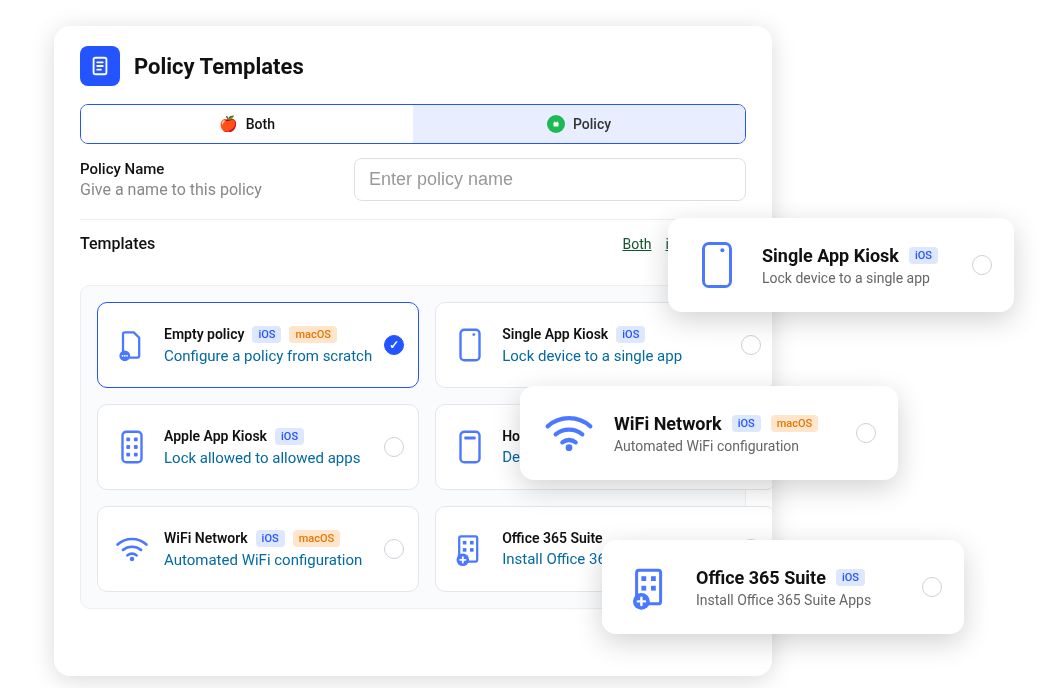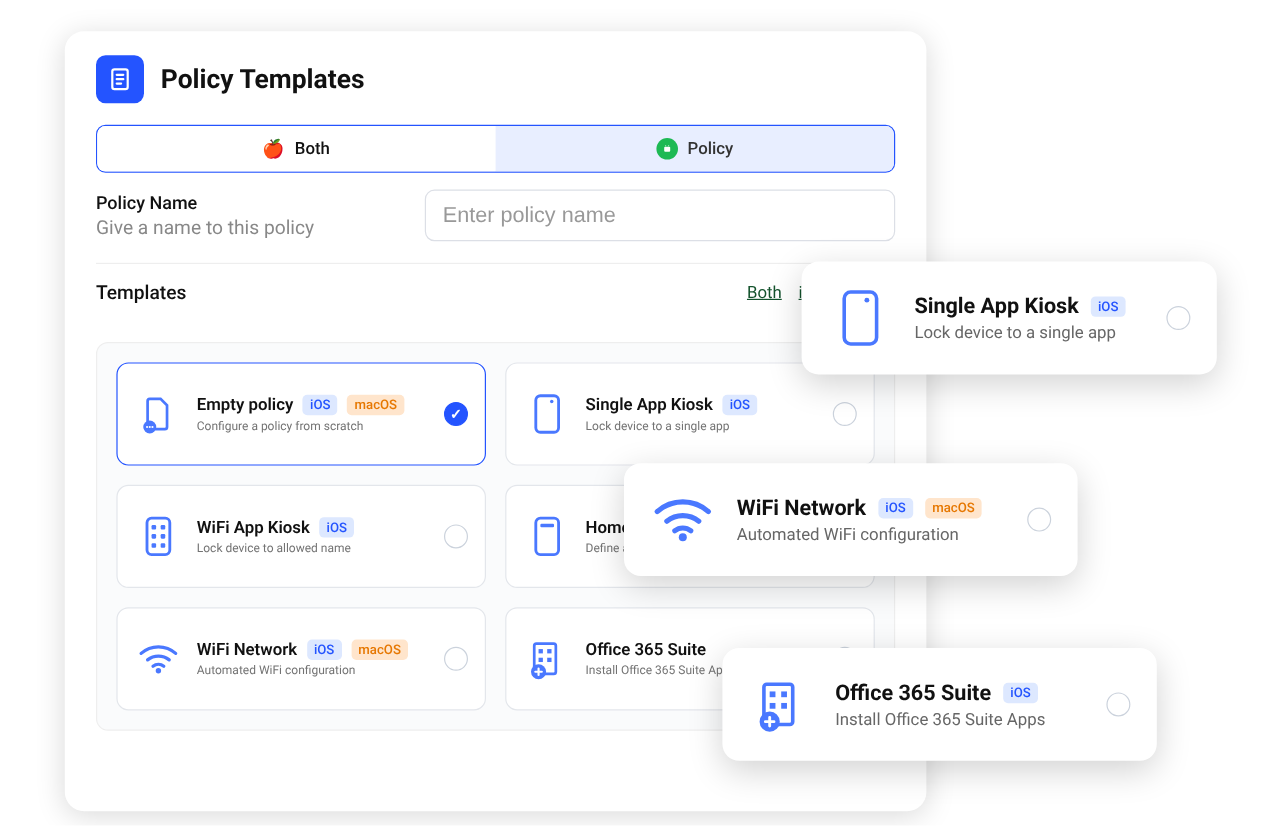--- a/index.html
+++ b/index.html
@@ -73,21 +73,21 @@
     }
     .tcard-body { flex: 1; min-width: 0; }
     .tcard-title-row { display: flex; align-items: center; gap: 8px; flex-wrap: wrap; margin-bottom: 4px; }
     .tcard-title { font-size: 14px; font-weight: 600; color: #111; }
     .badge {
       font-size: 11px; font-weight: 500; padding: 2px 6px; border-radius: 4px;
       display: inline-block;
     }
     .badge-ios { background: #DDE8FF; color: #2454FF; }
     .badge-macos { background: #FFE5CC; color: #E67700; }
-    .tcard-desc { font-size: 10px; color: #737373; white-space: nowrap; overflow: hidden; text-overflow: ellipsis; }
+    .tcard-desc { font-size: 15px; color: #0369a1; white-space: nowrap; overflow: hidden; text-overflow: ellipsis; }
     .radio {
       width: 20px; height: 20px; border: 1.5px solid #cbd2dc; border-radius: 50%;
       flex-shrink: 0;
     }
     .radio.checked { background: #2454FF; border-color: #2454FF; display: flex; align-items: center; justify-content: center; }
     .radio.checked::after { content: '✓'; color: #fff; font-size: 12px; font-weight: bold; }
     
     .float-card {
       position: absolute; background: #fff; border-radius: 14px;
       box-shadow: 0 8px 28px rgba(0,0,0,0.18);
@@ -208,24 +208,24 @@
               <rect x="9" y="10" width="4" height="4" rx="1" fill="#4A78FF"></rect>
               <rect x="17" y="10" width="4" height="4" rx="1" fill="#4A78FF"></rect>
               <rect x="9" y="18" width="4" height="4" rx="1" fill="#4A78FF"></rect>
               <rect x="17" y="18" width="4" height="4" rx="1" fill="#4A78FF"></rect>
               <rect x="9" y="26" width="4" height="4" rx="1" fill="#4A78FF"></rect>
               <rect x="17" y="26" width="4" height="4" rx="1" fill="#4A78FF"></rect>
             </svg>
         </div>
         <div class="tcard-body">
           <div class="tcard-title-row">
-            <span class="tcard-title">WiFi App Kiosk</span>
+            <span class="tcard-title">Apple App Kiosk</span>
             <span class="badge badge-ios">iOS</span>
           </div>
-          <div class="tcard-desc">Lock device to allowed name</div>
+          <div class="tcard-desc">Lock allowed to allowed apps</div>
         </div>
         <div class="radio"></div>
       </div>
 
       <div class="tcard">
         <div class="tcard-icon">
           <svg width="30" height="38" viewBox="0 0 30 40" fill="none">
               <rect x="5" y="4" width="20" height="32" rx="4" stroke="#4A78FF" stroke-width="2.5"></rect>
               <rect x="9" y="9" width="12" height="3" rx="1" fill="#4A78FF"></rect>
             </svg>

